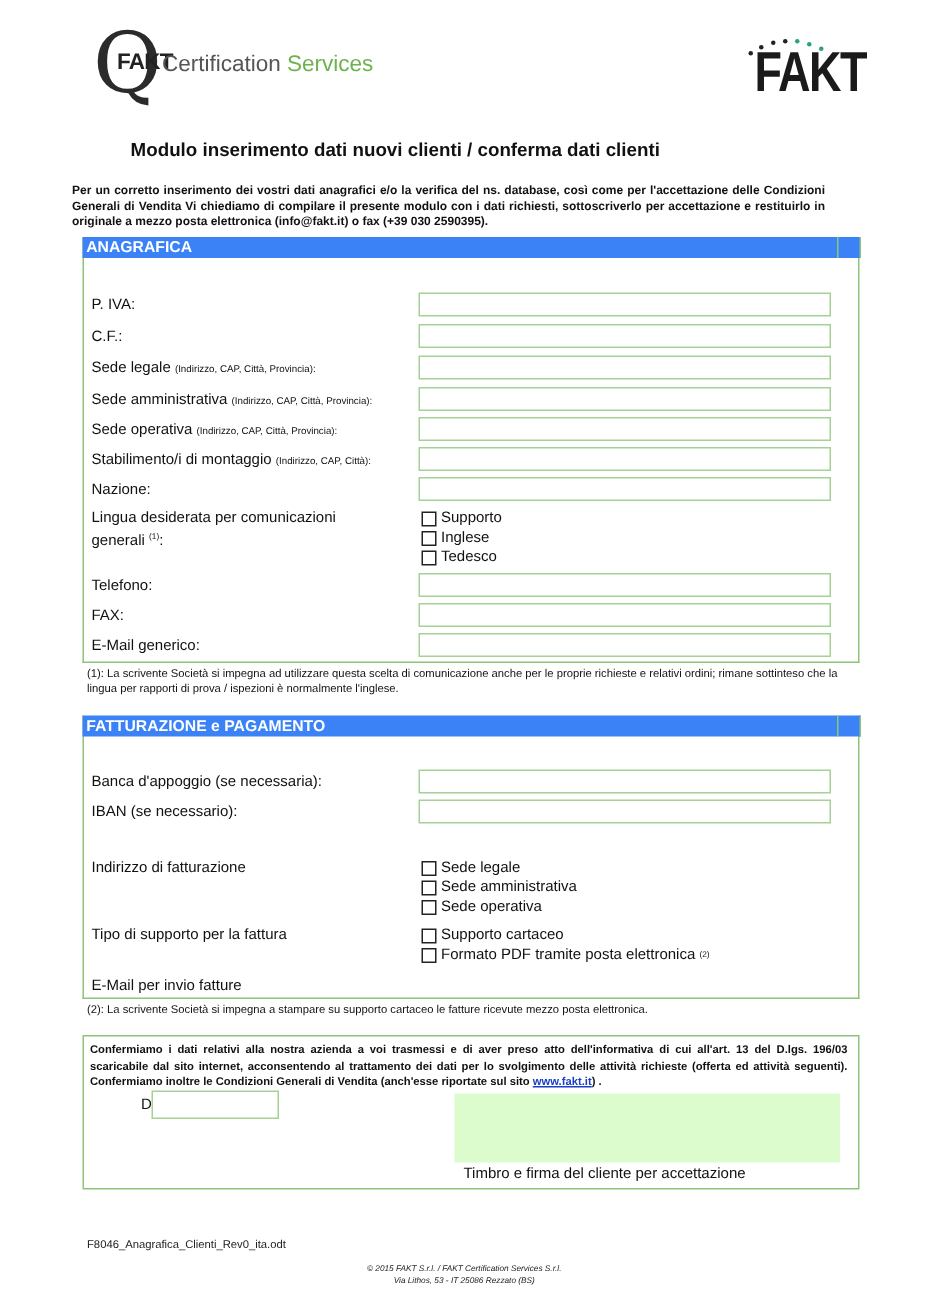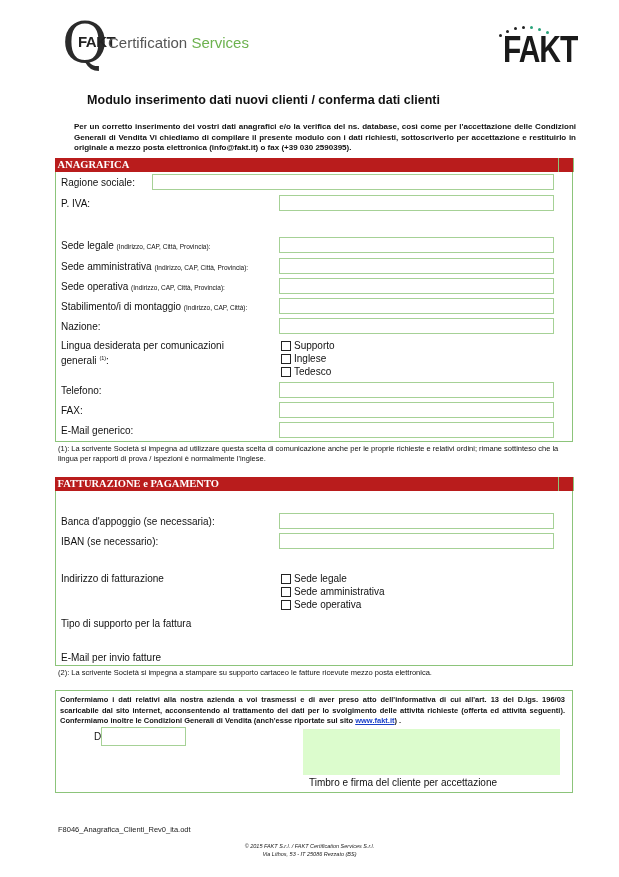--- a/index.html
+++ b/index.html
@@ -32,33 +32,33 @@
   .fakt-big {
     position: absolute; left: 6px; top: 8px; font-weight: bold; font-size: 30px;
     letter-spacing: -1px; color: #1a1a1a; font-family: "Liberation Sans", sans-serif;
     transform: scaleY(1.25); transform-origin: top left;
   }
 
   .title {
     left: 0; width: 527px; top: 93px; text-align: center; font-weight: bold; font-size: 12.5px;
   }
   .intro {
-    left: 74px; width: 502px; top: 122px; font-size: 8px; font-weight: bold; line-height: 10.5px;
+    left: 48px; width: 502px; top: 122px; font-size: 8px; font-weight: bold; line-height: 10.5px;
     text-align: justify;
   }
 
   
   .section {
     position: absolute; left: 55px; width: 518px; border: 1.5px solid #8cc47a; border-top: none;
     box-sizing: border-box;
   }
   .section-header {
-    height: 14px; background: #b91c1c; color: #fff; font-weight: bold; font-size: 10.5px;
+    height: 14px; background: #3b82f6; color: #fff; font-weight: bold; font-size: 10.5px;
     line-height: 14px; padding-left: 3px; margin-left: -1.5px; margin-right: -1.5px;
-    border-right: 1px solid #8cc47a; position: relative; font-family: Liberation Serif, serif;
+    border-right: 1px solid #8cc47a; position: relative;
   }
   .section-header::after {
     content: ""; position: absolute; right: 14px; top: 0; width: 1px; height: 14px; background: #8cc47a;
   }
   .row { position: absolute; left: 0; width: 100%; height: 20px; }
   .row .lbl {
     position: absolute; left: 5px; top: 4px; font-size: 10px; white-space: nowrap;
   }
   .row .lbl small { font-size: 6.5px; }
   .input {
@@ -128,26 +128,26 @@
   </div>
   <div class="fakt-big">FAKT</div>
 </div>
 
 <div class="abs title">Modulo inserimento dati nuovi clienti / conferma dati clienti</div>
 <div class="abs intro">Per un corretto inserimento dei vostri dati anagrafici e/o la verifica del ns. database, così come per l'accettazione delle Condizioni Generali di Vendita Vi chiediamo di compilare il presente modulo con i dati richiesti, sottoscriverlo per accettazione e restituirlo in originale a mezzo posta elettronica (info@fakt.it) o fax (+39 030 2590395).</div>
 
 <div class="section" style="top:158px;height:284px">
   <div class="section-header">ANAGRAFICA</div>
 
-  <div class="row" style="top:15px">
-    <span class="lbl">Ragione sociale:</span>
-    <div class="input wide"></div>
-  </div>
   <div class="row" style="top:36px">
     <span class="lbl">P. IVA:</span>
+    <div class="input std"></div>
+  </div>
+  <div class="row" style="top:57px">
+    <span class="lbl">C.F.:</span>
     <div class="input std"></div>
   </div>
   <div class="row" style="top:78px">
     <span class="lbl"><span>Sede legale</span> <small>(Indirizzo, CAP, Città, Provincia):</small></span>
     <div class="input std"></div>
   </div>
   <div class="row" style="top:99px">
     <span class="lbl"><span>Sede amministrativa</span> <small>(Indirizzo, CAP, Città, Provincia):</small></span>
     <div class="input std"></div>
   </div>
@@ -221,20 +221,27 @@
         <span class="cb"></span>
         <span>Sede amministrativa</span>
       </div>
     <div class="cb-item">
         <span class="cb"></span>
         <span>Sede operativa</span>
       </div>
   </div>
 
   <div class="abs" style="left:5px;top:141px;font-size:10px">Tipo di supporto per la fattura</div>
+  <div class="cb-group" style="top:140px">
+    <div class="cb-item">
+        <span class="cb"></span>
+        <span>Supporto cartaceo</span>
+      </div>
+    <div class="cb-item"><span class="cb"></span><span>Formato PDF tramite posta elettronica</span>&nbsp;<span class="sup">(2)</span></div>
+  </div>
 
   <div class="abs" style="left:5px;top:175px;font-size:10px">E-Mail per invio fatture</div>
 </div>
 
 <div class="note" style="top:668px">(2): La scrivente Società si impegna a stampare su supporto cartaceo le fatture ricevute mezzo posta elettronica.</div>
 
 <div class="confirm-box">
   <div class="confirm-text"><span>Confermiamo i dati relativi alla nostra azienda a voi trasmessi e di aver preso atto dell'informativa di cui all'art. 13 del D.lgs. 196/03 scaricabile dal sito internet, acconsentendo al trattamento dei dati per lo svolgimento delle attività richieste (offerta ed attività seguenti). Confermiamo inoltre le Condizioni Generali di Vendita (anch'esse riportate sul sito </span><a>www.fakt.it</a><span>) .</span></div>
   <div class="date-lbl">Data:</div>
   <div class="date-input"></div>

